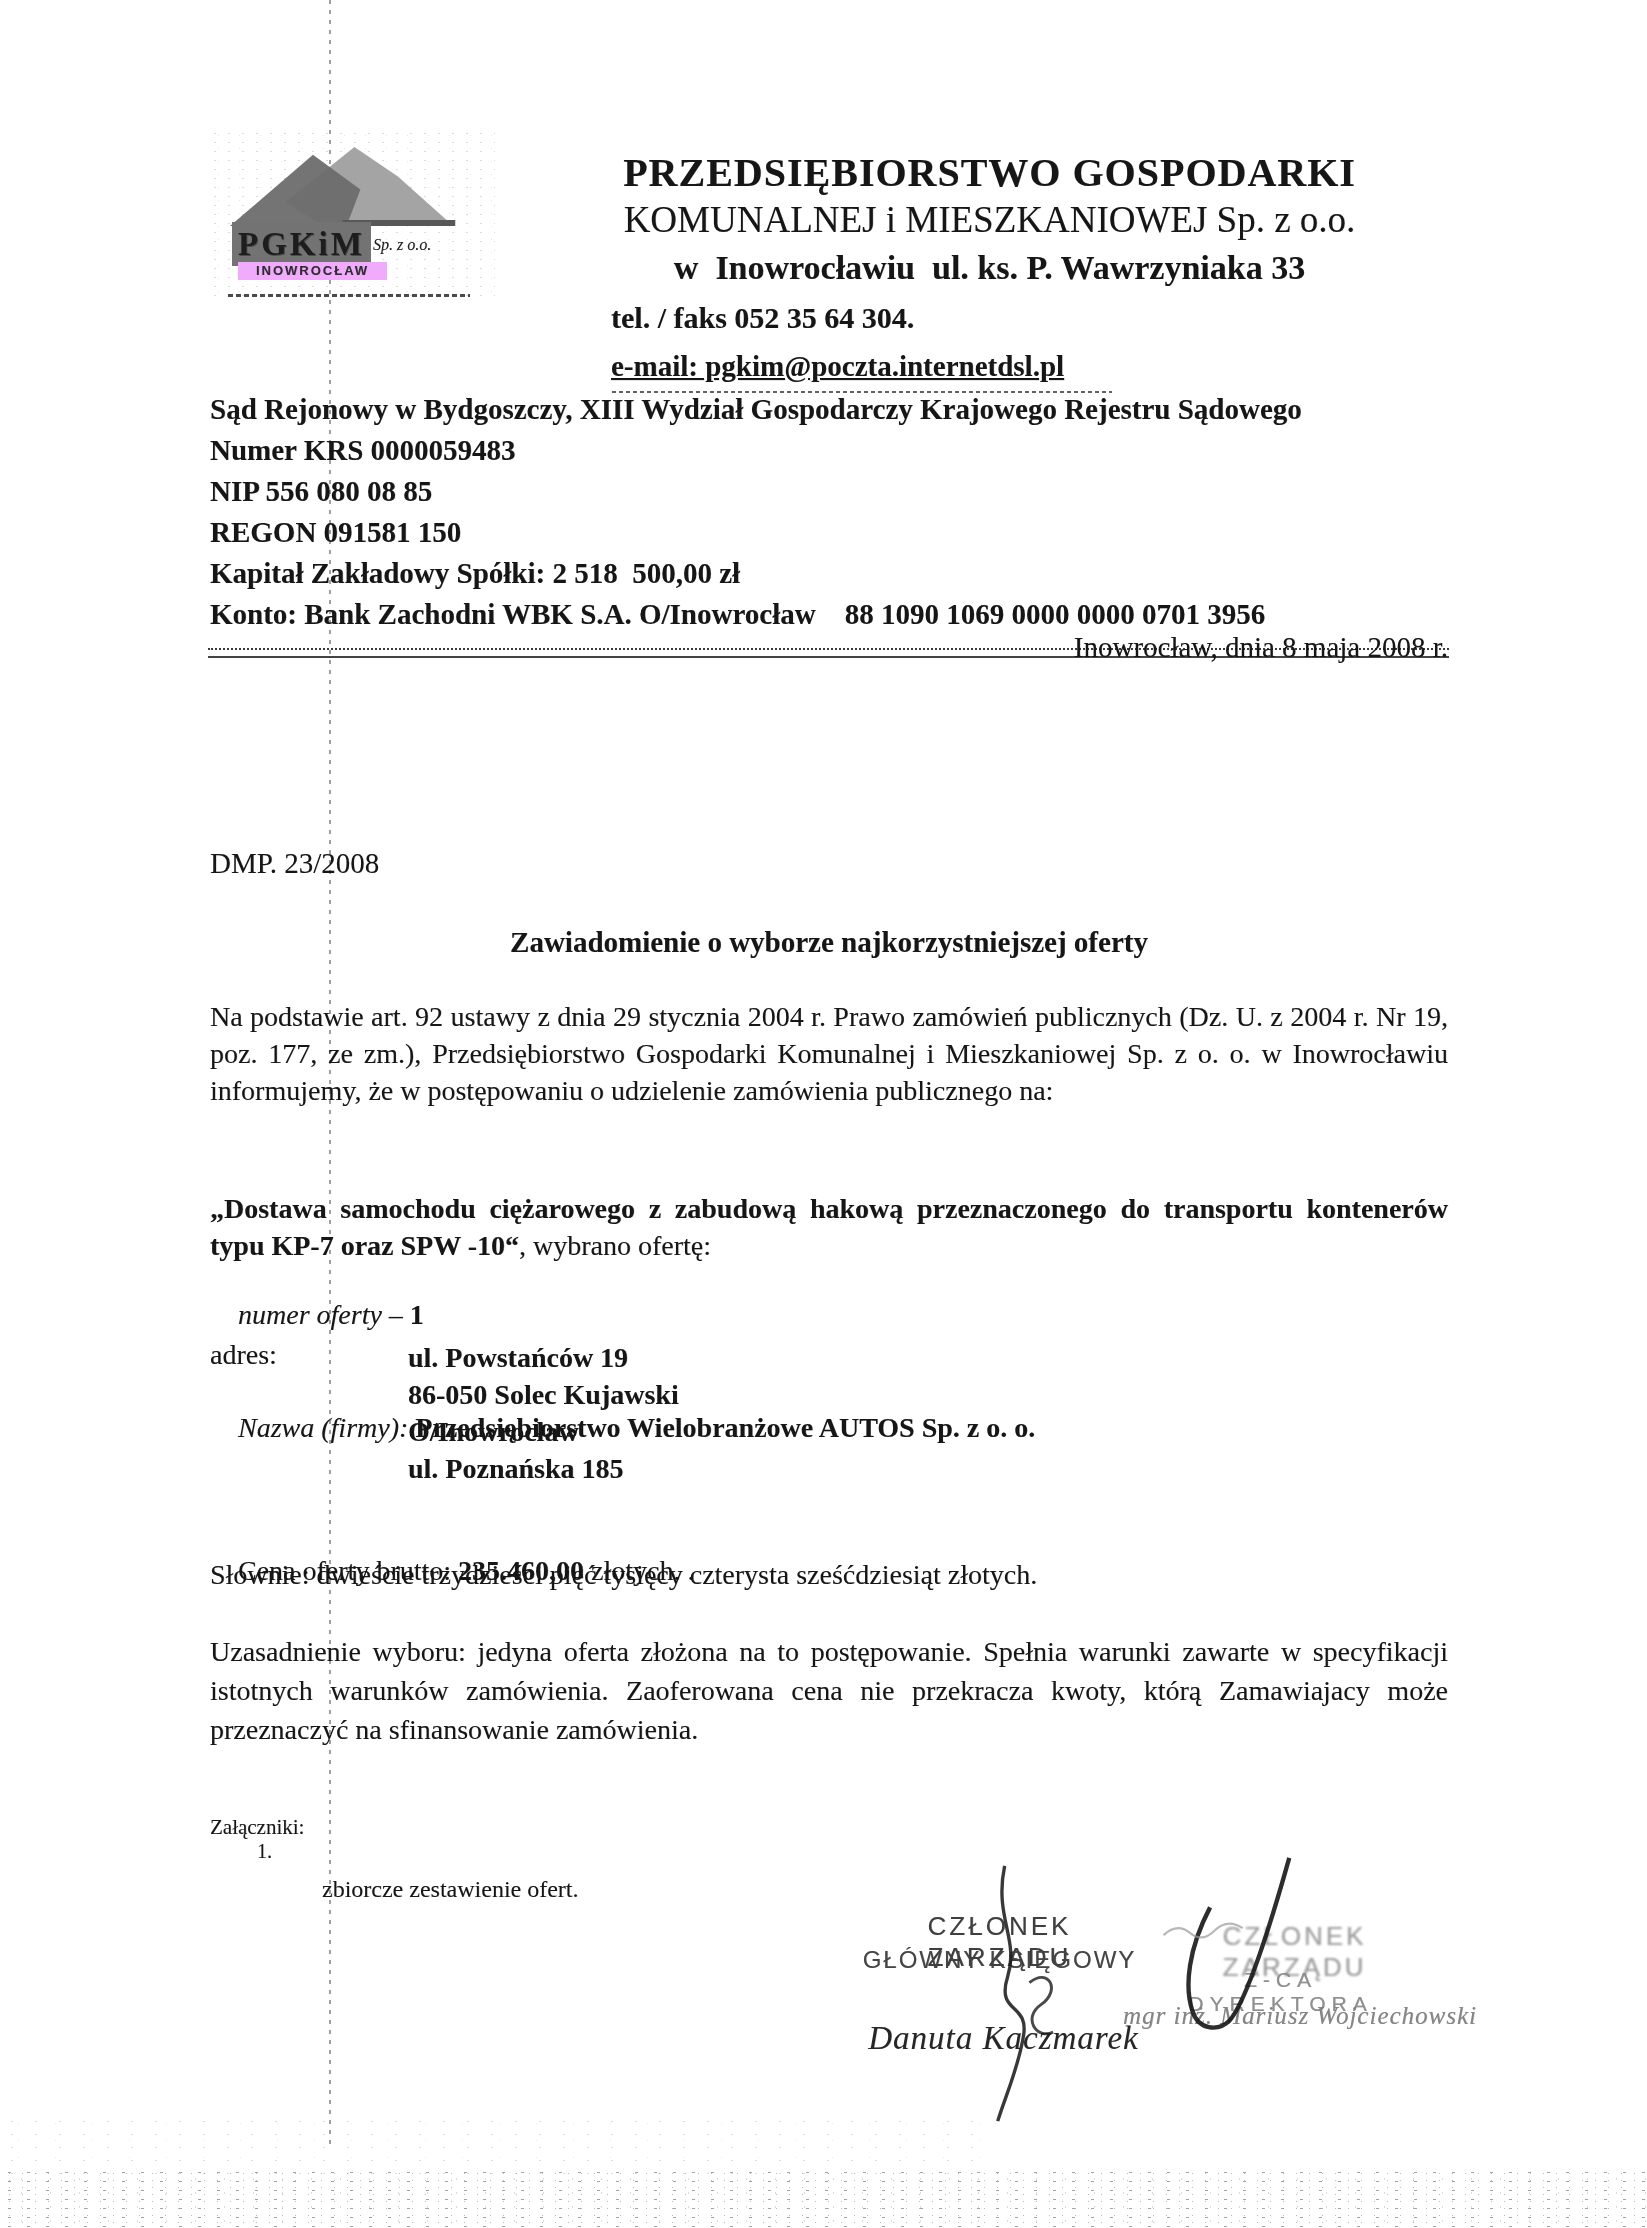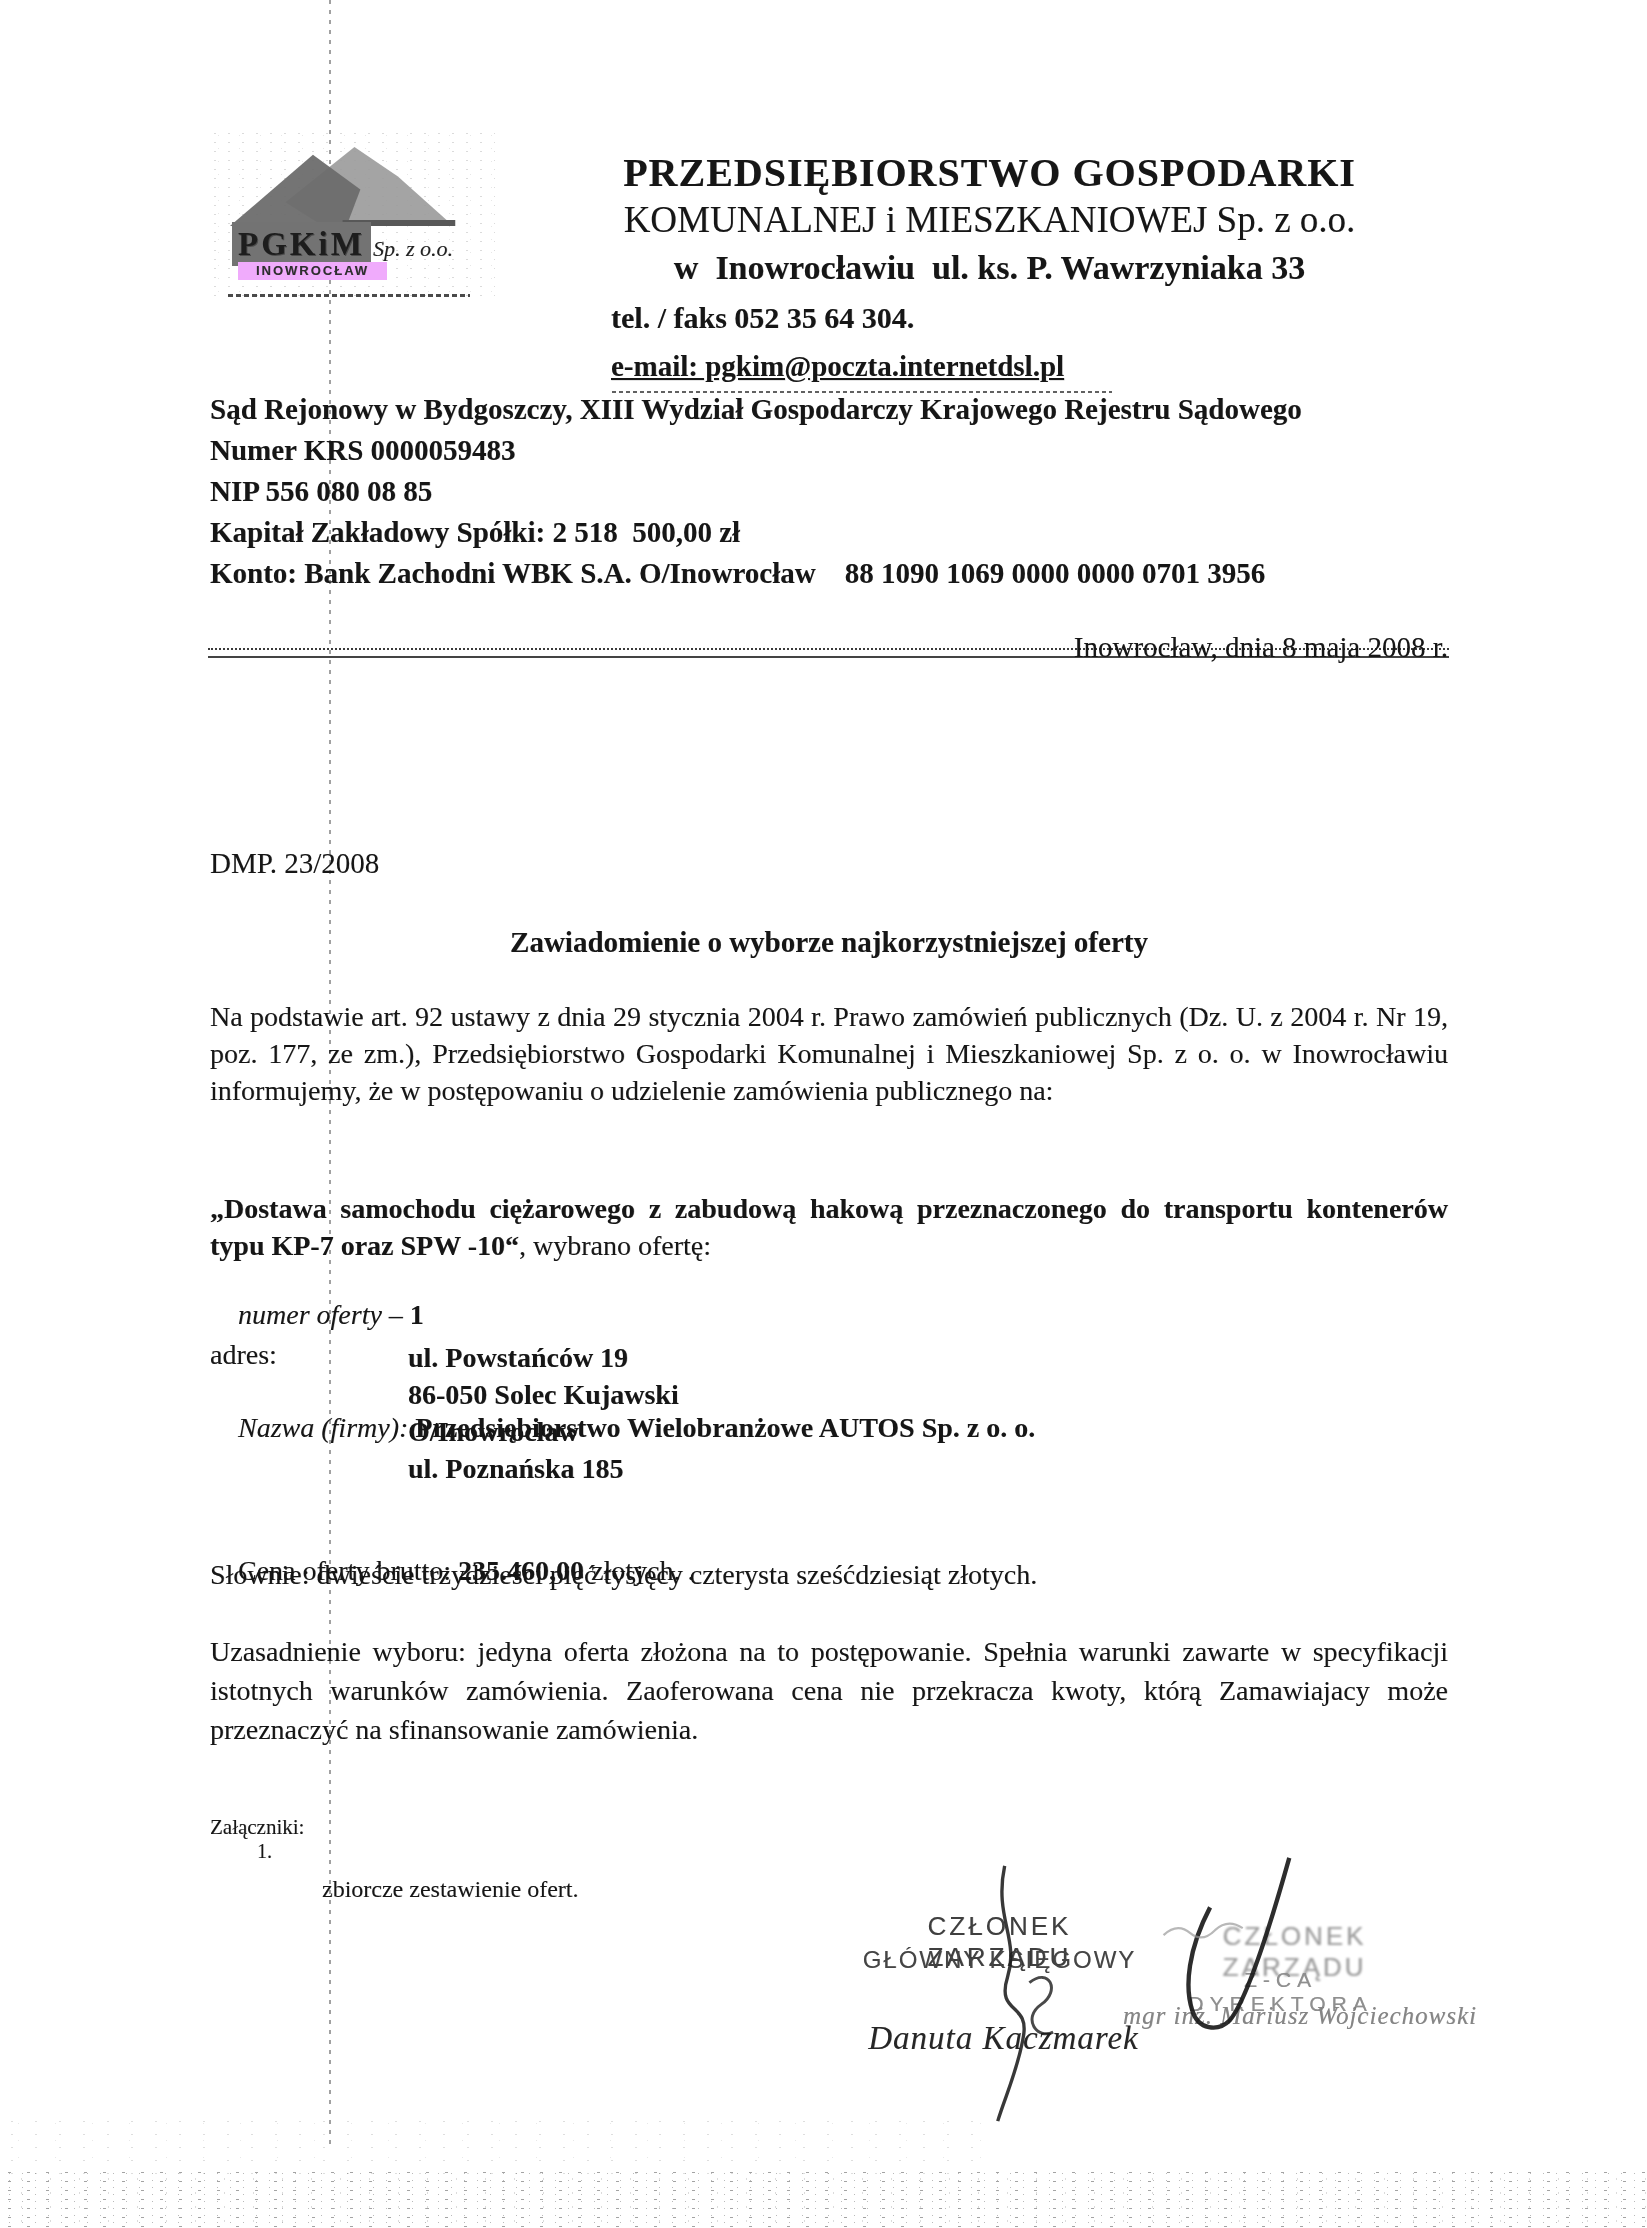--- a/index.html
+++ b/index.html
@@ -34,21 +34,21 @@
     text-shadow:1px 1px 0 rgba(0,0,0,.35);
   }
   .logo-city{
     left:14px;top:127px;width:149px;height:18px;
     background:#f0abfc;color:#2e2e2e;
     font-family:"Liberation Sans",sans-serif;
     font-size:13px;font-weight:bold;letter-spacing:2px;text-align:center;line-height:18px;
     filter:blur(0.4px);
   }
   .logo-suffix{
-    left:149px;top:101px;font-size:22px;font-style:italic;color:#222;
+    left:149px;top:101px;font-size:16px;font-style:italic;color:#222;
     font-family:"Liberation Serif",serif;filter:blur(0.3px);text-align:right;
   }
   .logo-underline{
     left:228px;top:294px;width:242px;height:3px;
     background:repeating-linear-gradient(to right, rgba(30,30,30,.8) 0 5px, transparent 5px 8px);
   }
   .logo-speckle{
     left:208px;top:129px;width:287px;height:173px;
     background-image:radial-gradient(rgba(40,40,40,.9) 0.8px, transparent 1px),
                      radial-gradient(rgba(90,90,90,.8) 0.7px, transparent 1px);
@@ -148,20 +148,21 @@
     <div class="abs lh-l3 pre">w  Inowrocławiu  ul. ks. P. Wawrzyniaka 33</div>
     <div class="abs lh-l4">tel. / faks 052 35 64 304.</div>
     <div class="abs lh-l5">e-mail: pgkim@poczta.internetdsl.pl</div>
   </div>
   <div class="abs email-dashes"></div>
 
   <div class="abs registry">
     <div class="pre">Sąd Rejonowy w Bydgoszczy, XIII Wydział Gospodarczy Krajowego Rejestru Sądowego</div>
     <div class="pre">Numer KRS 0000059483</div>
     <div class="pre">NIP 556 080 08 85</div>
+    <div class="pre">REGON 091581 150</div>
     <div class="pre">Kapitał Zakładowy Spółki: 2 518  500,00 zł</div>
     <div class="pre">Konto: Bank Zachodni WBK S.A. O/Inowrocław    88 1090 1069 0000 0000 0701 3956</div>
   </div>
 
   <div class="abs dotted-rule"></div>
   <div class="abs dateline">Inowrocław, dnia 8 maja 2008 r.</div>
 
   <div class="abs reference">DMP. 23/2008</div>
   <div class="abs title">Zawiadomienie o wyborze najkorzystniejszej oferty</div>
 

